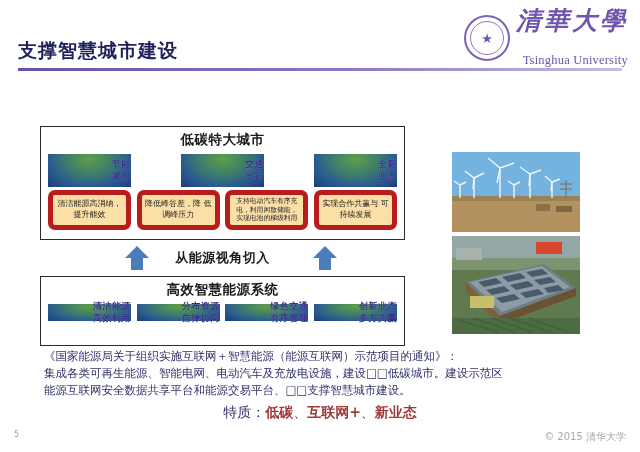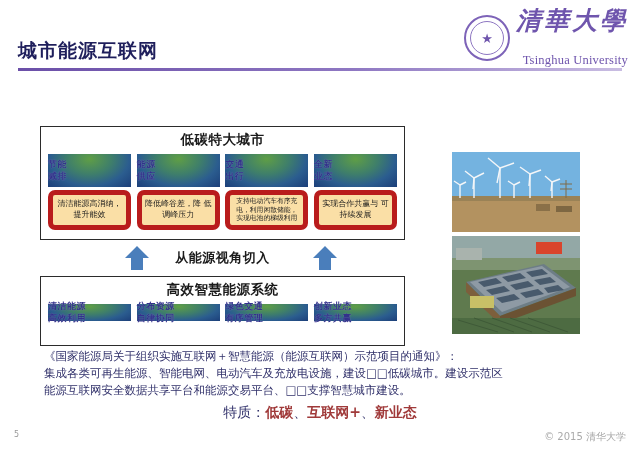--- a/index.html
+++ b/index.html
@@ -82,21 +82,21 @@
     padding: 0 7px; box-sizing: border-box; width: 100%;
   }
   #top-heads { margin-top: 5px; }
   #top-bodies { margin-top: 3px; }
   #bot-heads { margin-top: 5px; }
 
   .head-box {
     width: 83px; height: 33px;
     background:
       radial-gradient(ellipse 70% 120% at 50% 15%, #5f9e46 0%, #3f7f6a 38%, #2b5d8f 68%, #1c3f7a 100%);
-    display: flex; align-items: center; justify-content: flex-start;
+    display: flex; align-items: center; justify-content: flex-end;
     text-align: center; box-sizing: border-box;
   }
   .head-box span {
     font-size: 9px; font-weight: bold; color: #33318c;
     line-height: 1.25; letter-spacing: 0.5px;
     text-shadow: 0 0 1px rgba(255,255,255,0.35);
     white-space: pre-line;
   }
   .bot-head { height: 17px; }
 
@@ -176,35 +176,31 @@
   <div id="logo-block">
     <div id="logo-seal">
       <span class="seal-star">★</span>
     </div>
     <div id="logo-text-wrap">
       <div id="logo-cn">清華大學</div>
       <div id="logo-en">Tsinghua University</div>
     </div>
   </div>
 
-  <div id="slide-title">城市能源互联网</div>
+  <div id="slide-title">支撑智慧城市建设</div>
   <div id="title-rule"></div>
 </div>
 
 <div class="panel" id="panel-top">
   <div class="panel-title">低碳特大城市</div>
 
   <div class="col-row" id="top-heads">
     <div class="head-box">
       <span>节能
 减排</span>
-    </div>
-    <div class="head-box">
-      <span>能源
-供应</span>
     </div>
     <div class="head-box">
       <span>交通
 出行</span>
     </div>
     <div class="head-box">
       <span>全新
 业态</span>
     </div>
   </div>

